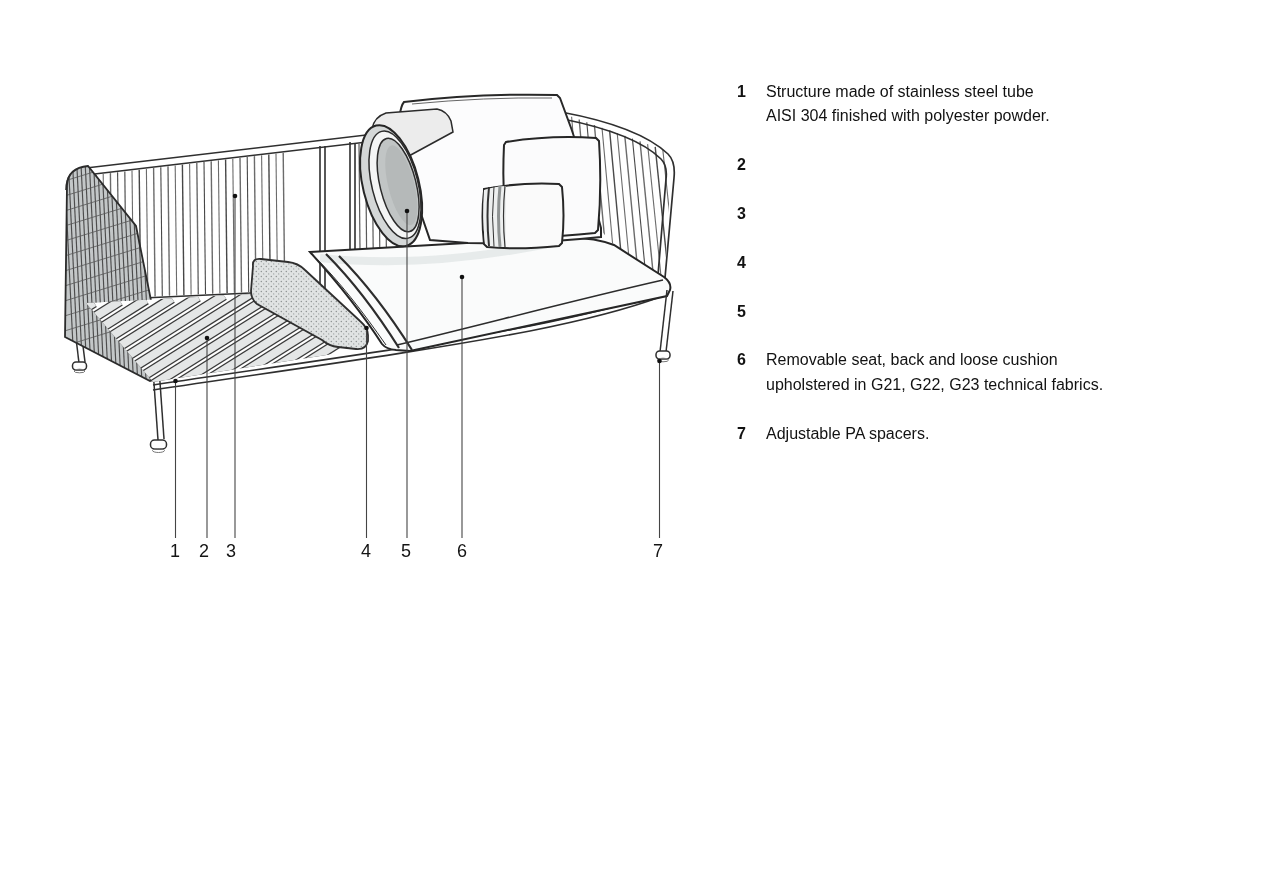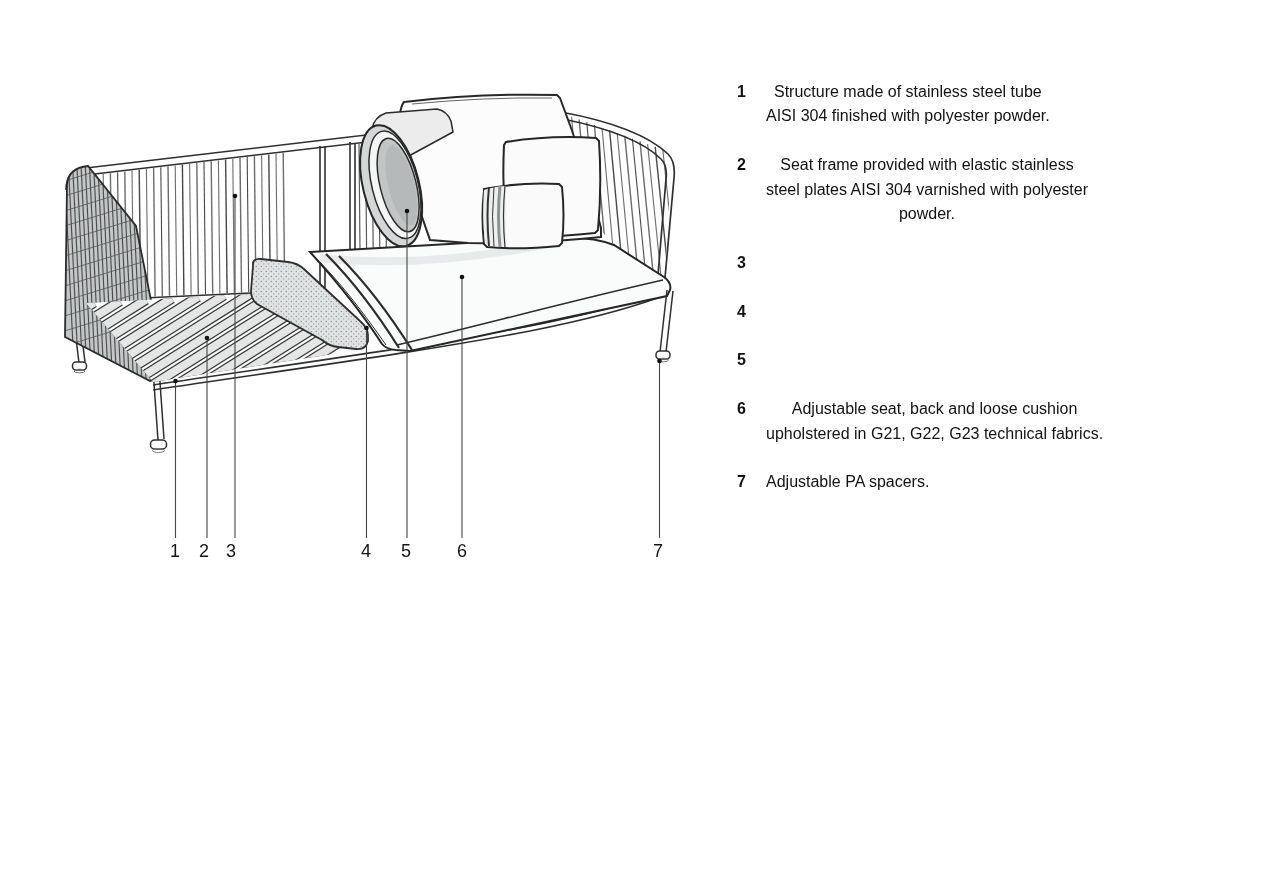--- a/index.html
+++ b/index.html
@@ -5,21 +5,21 @@
   html,body{margin:0;padding:0;}
   body{width:1286px;height:870px;background:#ffffff;position:relative;overflow:hidden;
        font-family:"Liberation Sans",sans-serif;color:#161616;}
   .figure{position:absolute;left:0;top:0;width:732px;height:610px;}
   .figure svg{display:block;}
   svg text.callout-num{font-family:"Liberation Sans",sans-serif;font-size:18px;fill:#141414;}
   .spec-list{position:absolute;left:737px;top:80px;width:475px;
              font-size:16px;line-height:24.4px;color:#121212;}
   .spec-item{display:flex;margin-bottom:24.4px;}
   .spec-num{font-weight:bold;width:29px;flex:none;}
-  .spec-text{white-space:pre-line;text-align:center;}
+  .spec-text{white-space:pre-line;}
 </style>
 </head>
 <body>
 
 <div class="figure">
 <svg id="sofa-svg" width="732" height="610" viewBox="0 0 732 610">
   <defs>
     <pattern id="stip" width="5" height="5" patternUnits="userSpaceOnUse">
       <rect width="5" height="5" fill="#e0e3e3"></rect>
       <circle cx="1.3" cy="1.6" r="0.75" fill="#8f9494"></circle>
@@ -285,35 +285,32 @@
 </div>
 
 <div class="spec-list">
   <div class="spec-item">
     <div class="spec-num">1</div>
     <div class="spec-text">Structure made of stainless steel tube
 AISI 304 finished with polyester powder.</div>
   </div>
   <div class="spec-item">
     <div class="spec-num">2</div>
-    <div class="spec-text">Seat frame provided with elastic stainless
-steel plates AISI 304 varnished with polyester
-powder.</div>
   </div>
   <div class="spec-item">
     <div class="spec-num">3</div>
   </div>
   <div class="spec-item">
     <div class="spec-num">4</div>
   </div>
   <div class="spec-item">
     <div class="spec-num">5</div>
   </div>
   <div class="spec-item">
     <div class="spec-num">6</div>
-    <div class="spec-text">Adjustable seat, back and loose cushion
+    <div class="spec-text">Removable seat, back and loose cushion
 upholstered in G21, G22, G23 technical fabrics.</div>
   </div>
   <div class="spec-item">
     <div class="spec-num">7</div>
     <div class="spec-text">Adjustable PA spacers.</div>
   </div>
 </div>
 
 </body></html>

